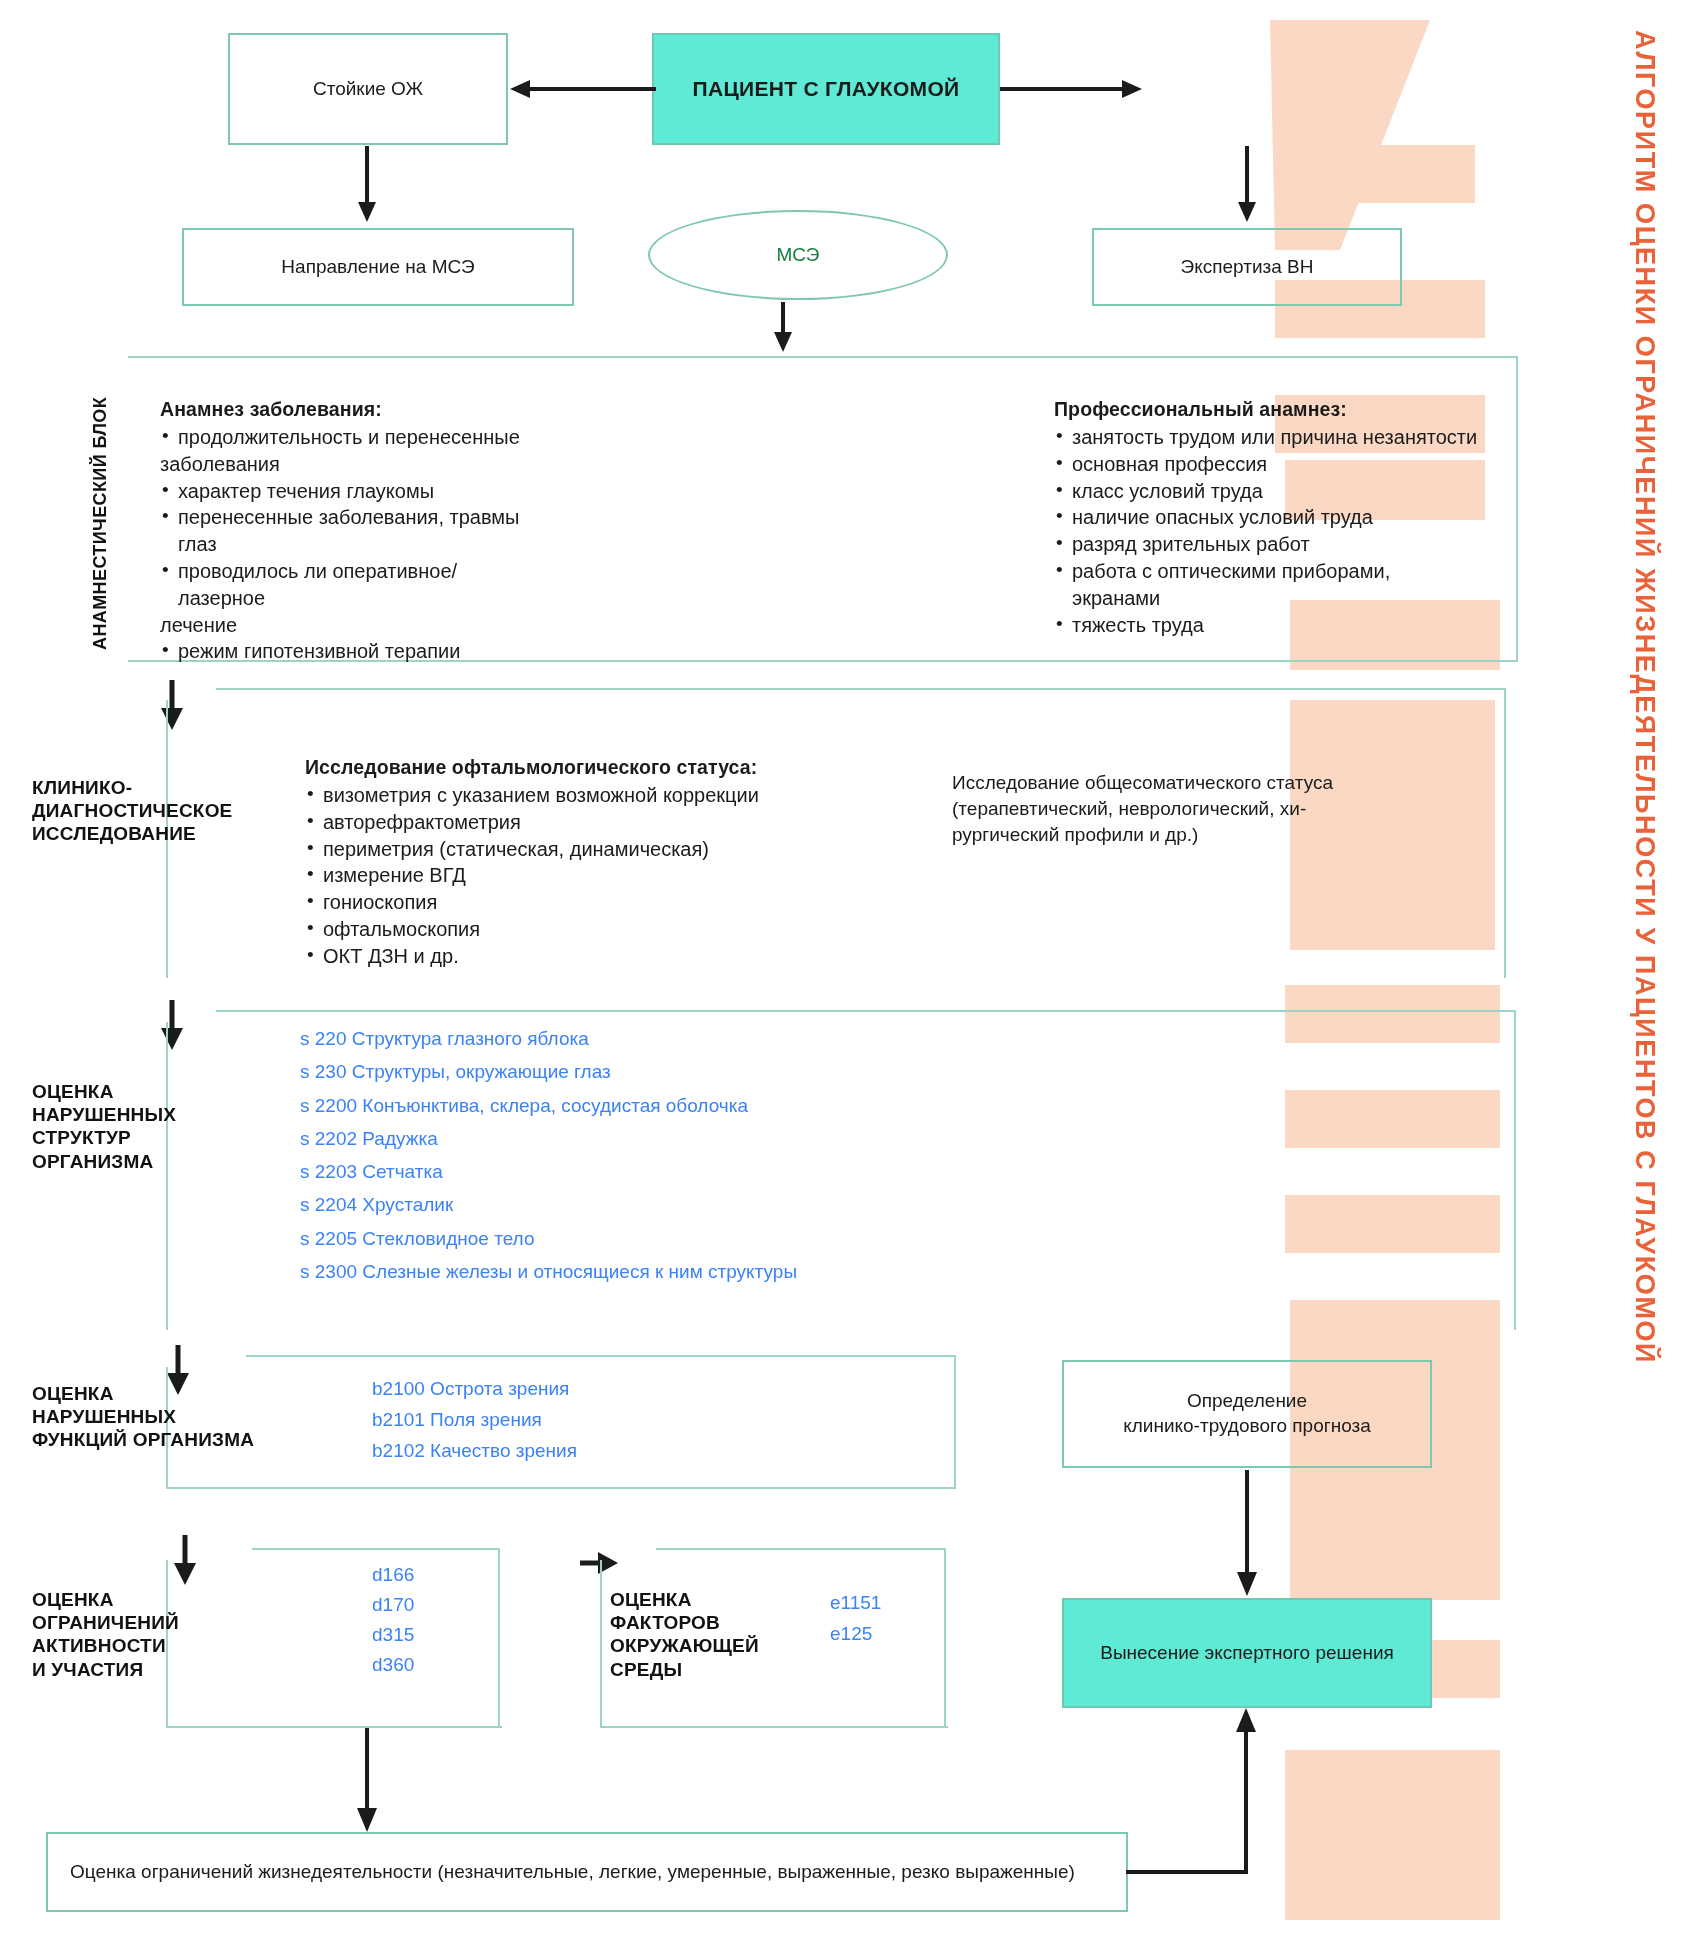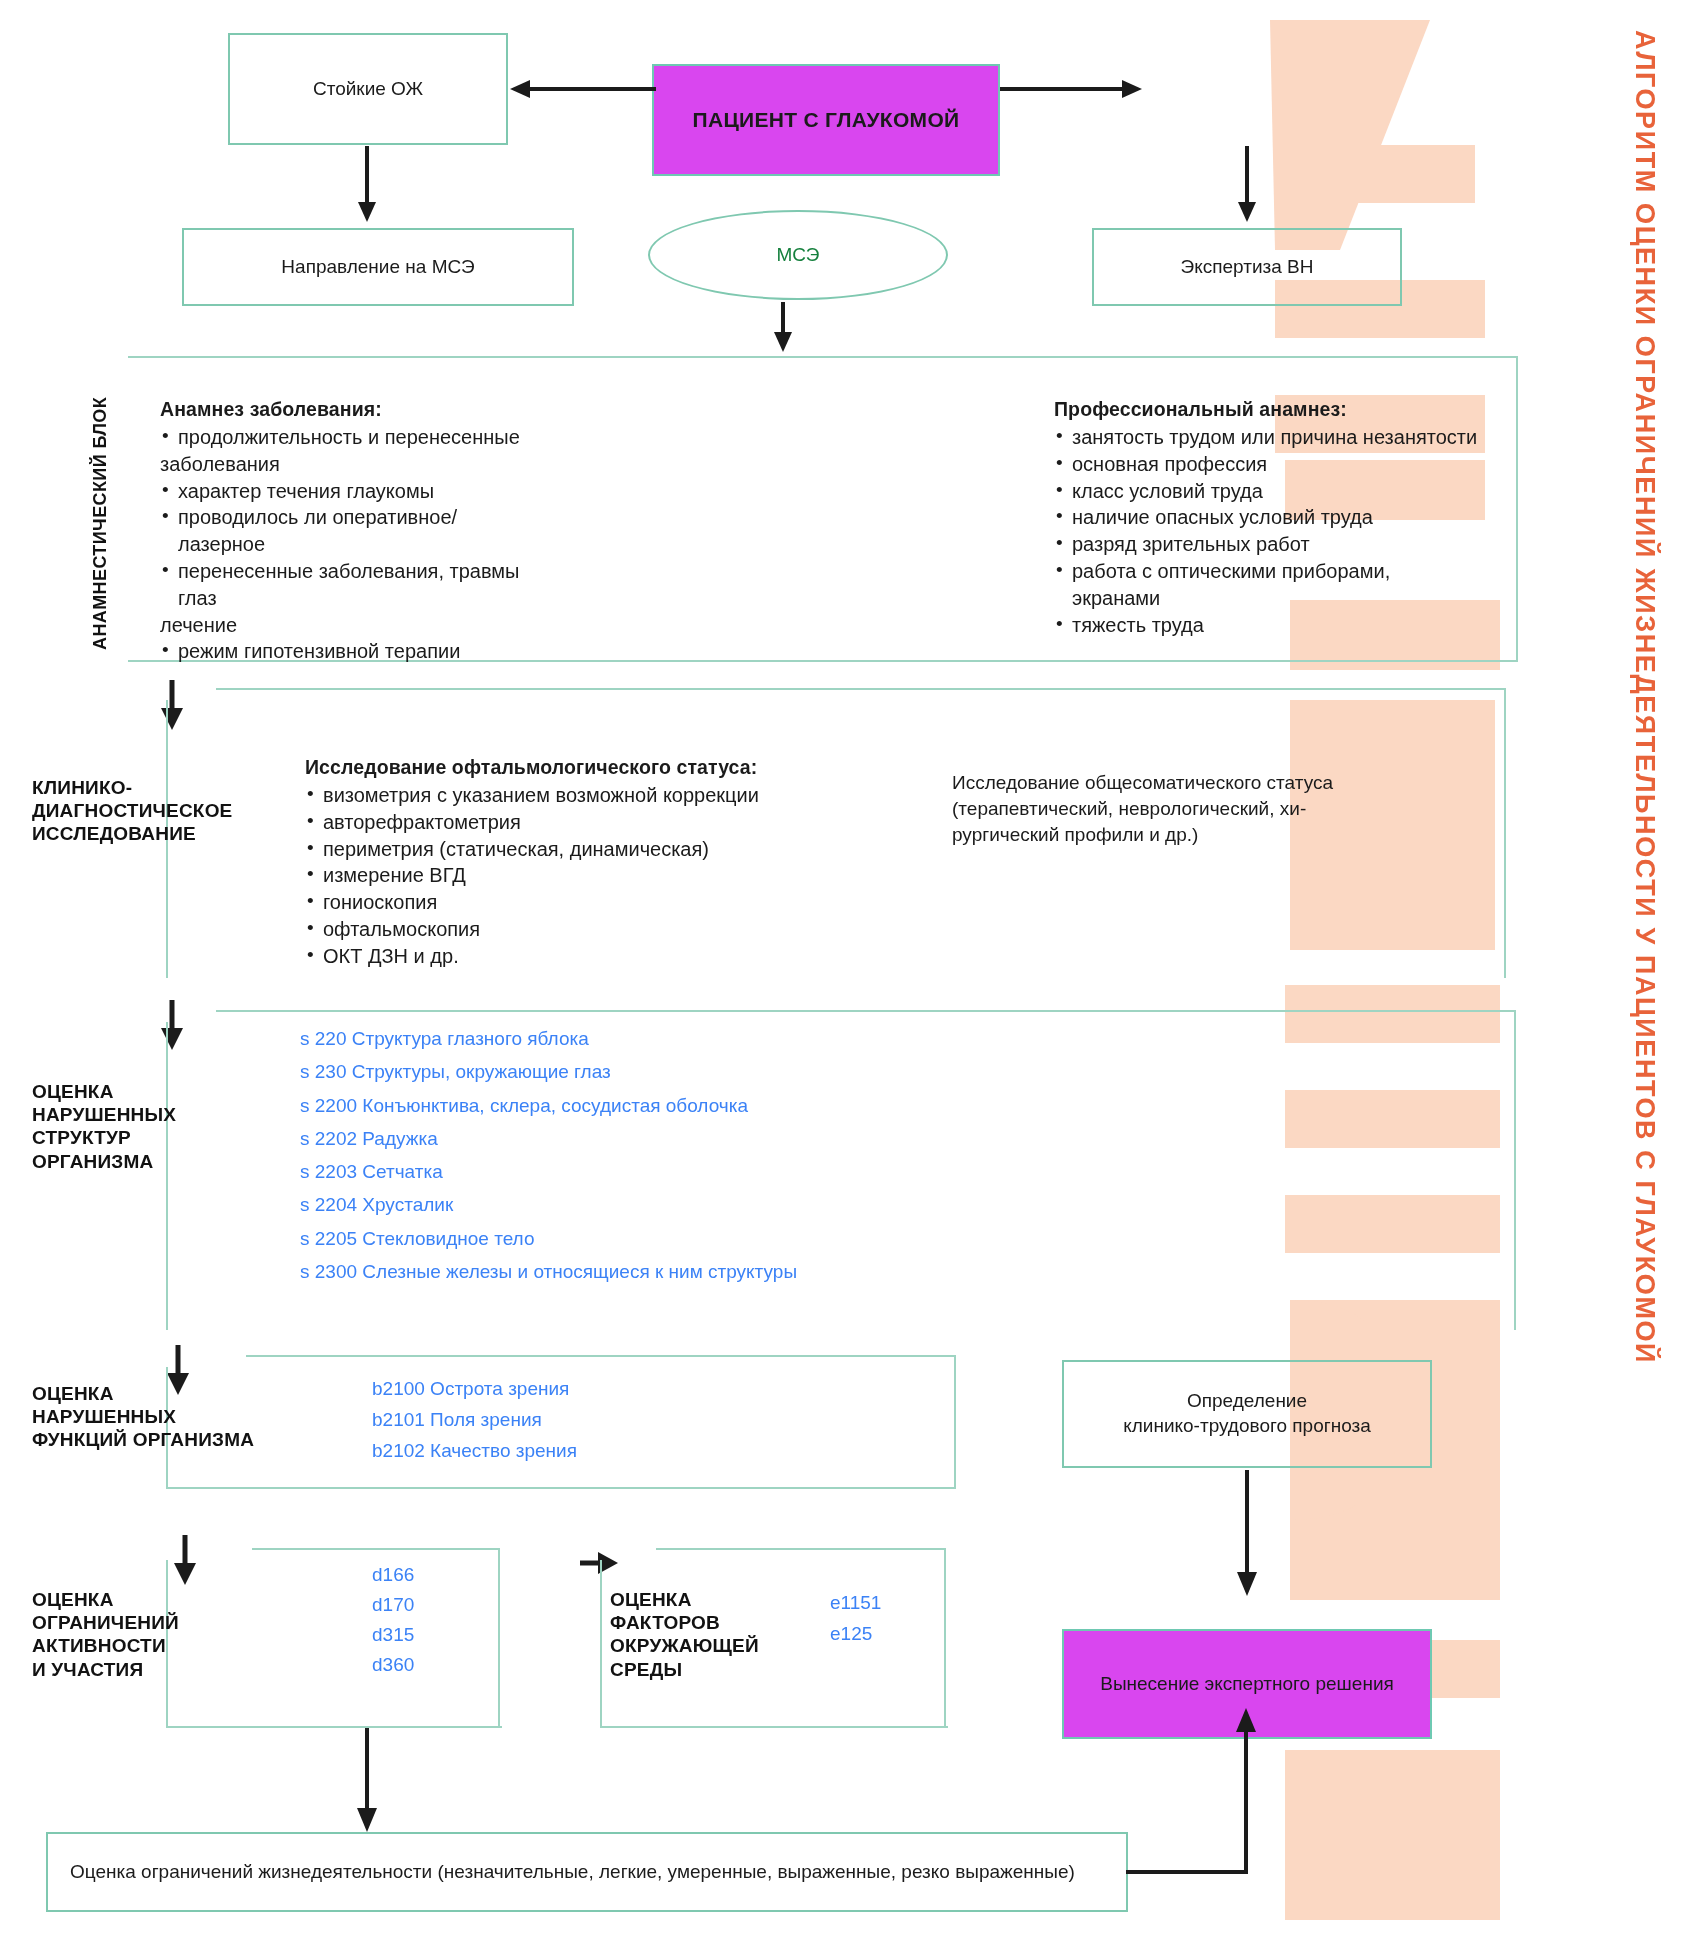--- a/index.html
+++ b/index.html
@@ -35,23 +35,22 @@
     background: transparent;
     display: flex;
     align-items: center;
     justify-content: center;
     text-align: center;
     color: #1b1b1b;
     font-size: 19px;
     line-height: 1.3;
   }
   .box.filled {
-    background: #d946ef;
+    background: #5eead4;
     border-color: #6ec9b2;
-    margin-top: 31px;
   }
   .box.title-box {
     font-weight: bold;
     font-size: 21px;
     letter-spacing: .3px;
   }
 
   .ellipse {
     position: absolute;
     border: 2px solid #7fc8b0;
@@ -213,22 +212,22 @@
   <div class="frame" style="left:128px;top:356px;width:1390px;height:306px;border-left:none;"></div>
 
   <div class="vlabel" style="left:90px;top:650px;">Анамнестический блок</div>
 
   <div class="tblock" style="left:160px;top:398px;width:360px;">
     <div class="hd">Анамнез заболевания:</div>
     <ul>
       <li>продолжительность и перенесенные</li>
       <li class="cont">заболевания</li>
       <li>характер течения глаукомы</li>
+      <li>перенесенные заболевания, травмы глаз</li>
       <li>проводилось ли оперативное/лазерное</li>
-      <li>перенесенные заболевания, травмы глаз</li>
       <li class="cont">лечение</li>
       <li>режим гипотензивной терапии</li>
     </ul>
   </div>
 
 
   <div class="tblock" style="left:1054px;top:398px;width:430px;">
     <div class="hd">Профессиональный анамнез:</div>
     <ul>
       <li>занятость трудом или причина незанятости</li>

